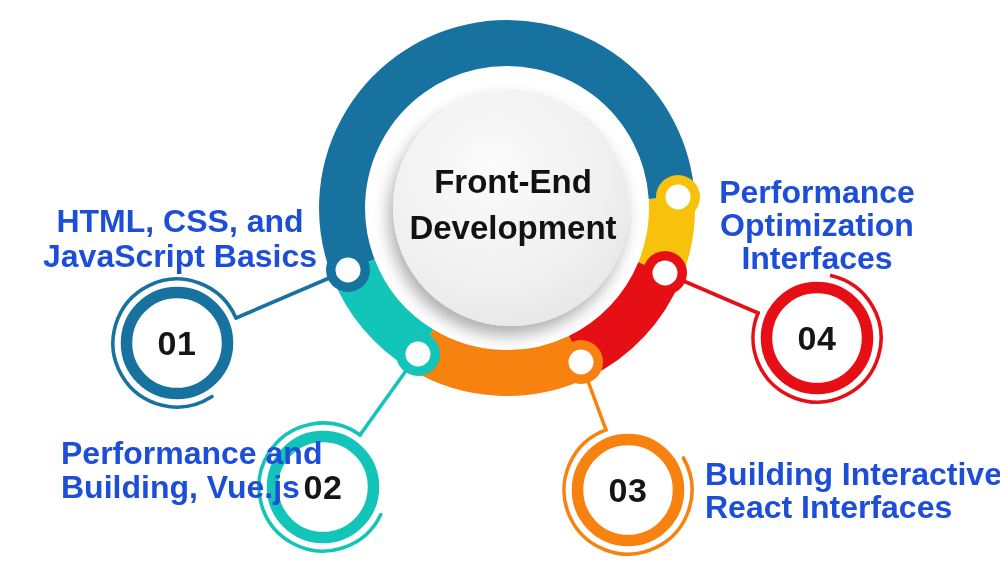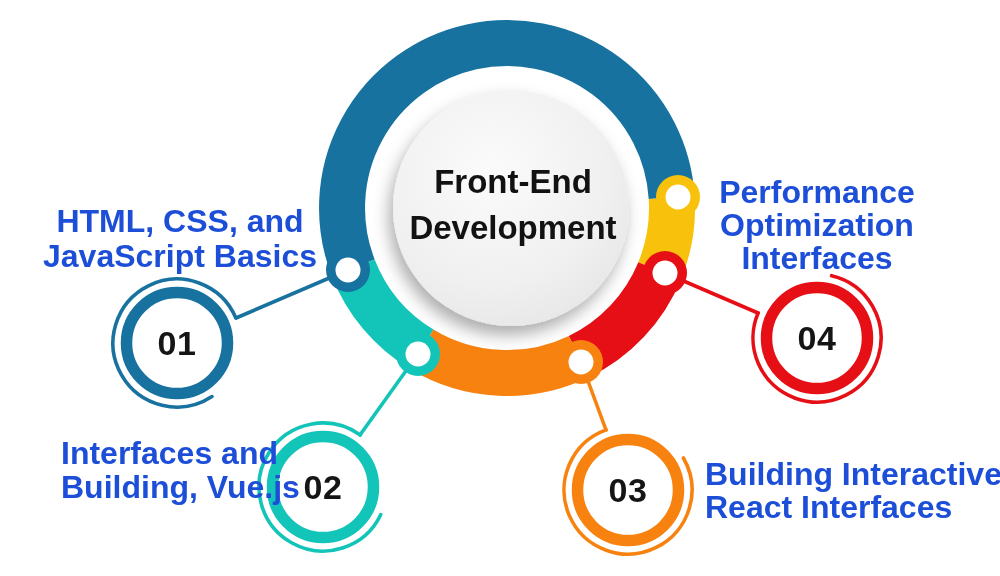--- a/index.html
+++ b/index.html
@@ -86,21 +86,21 @@
   <div class="label lab1">
     <div class="ln">HTML, CSS, and</div>
     <div class="ln">JavaScript Basics</div>
   </div>
 
   <div class="label center-title">
     <div class="ln">Front-End</div>
     <div class="ln">Development</div>
   </div>
   <div class="label lab2">
-    <div class="ln">Interfaces and</div>
+    <div class="ln">Performance and</div>
     <div class="ln">Building, Vue.js</div>
   </div>
   <div class="label lab3">
     <div class="ln">Building Interactive</div>
     <div class="ln">React Interfaces</div>
   </div>
   <div class="label lab4">
     <div class="ln">Performance</div>
     <div class="ln">Optimization</div>
     <div class="ln">Interfaces</div>

